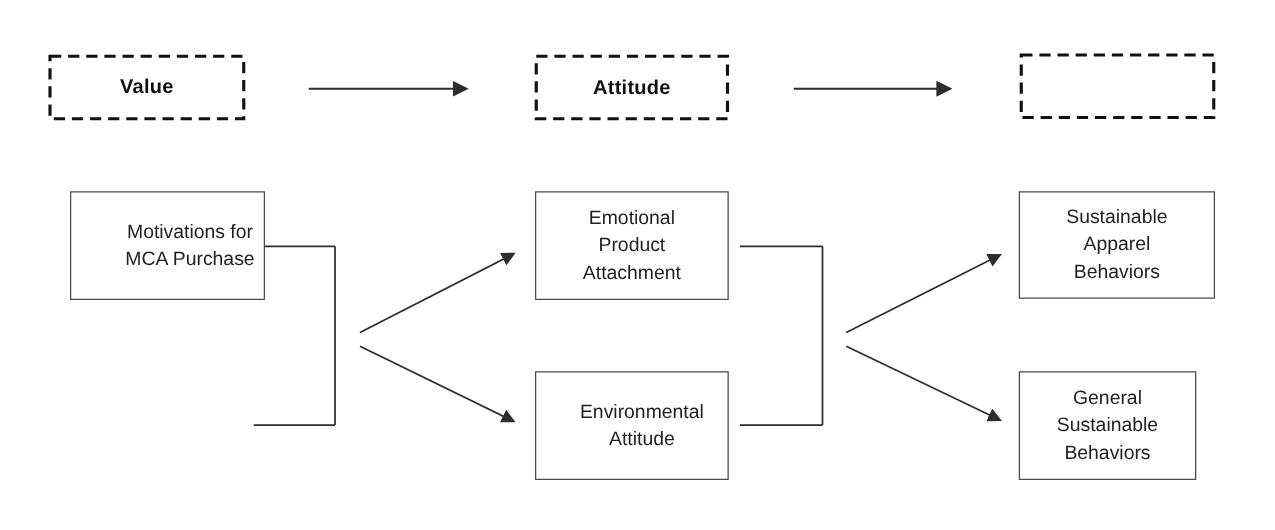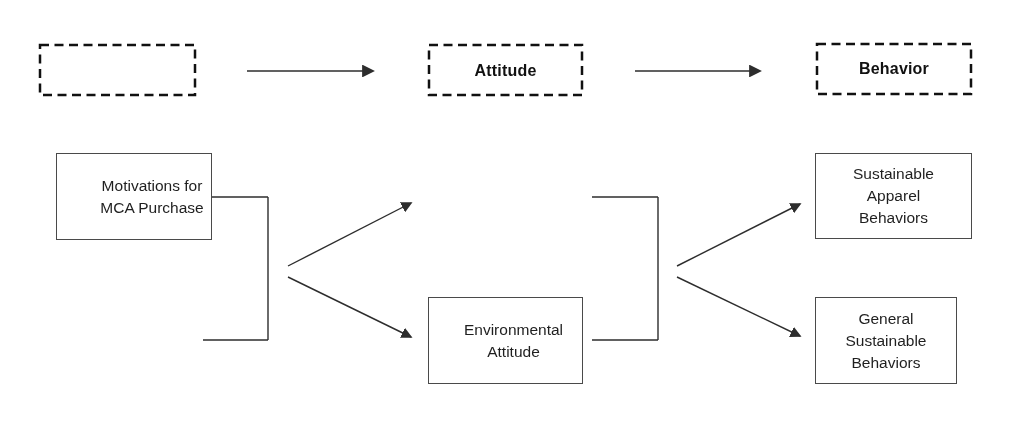--- a/index.html
+++ b/index.html
@@ -76,32 +76,37 @@
     <line x1="288" y1="277" x2="411" y2="337" stroke="#2d2d2d" stroke-width="1.4" marker-end="url(#ah)"></line>
 
     <line x1="592" y1="197" x2="658" y2="197" stroke="#2d2d2d" stroke-width="1.4"></line>
     <line x1="658" y1="197" x2="658" y2="340" stroke="#2d2d2d" stroke-width="1.4"></line>
     <line x1="592" y1="340" x2="658" y2="340" stroke="#2d2d2d" stroke-width="1.4"></line>
 
     <line x1="677" y1="266" x2="800" y2="204" stroke="#2d2d2d" stroke-width="1.4" marker-end="url(#ah)"></line>
     <line x1="677" y1="277" x2="800" y2="336" stroke="#2d2d2d" stroke-width="1.4" marker-end="url(#ah)"></line>
   </svg>
 
+  <div class="hdr" style="left:39px; top:44px; width:157px; height:52px;">
+    <span>Value</span>
+  </div>
   <div class="hdr" style="left:428px; top:45px; width:155px; height:51px;">
     <span>Attitude</span>
-  </div>
-  <div class="hdr" style="left:816px; top:43px; width:156px; height:52px;">
-    <span>Behavior</span>
   </div>
 
   <div class="node" style="left:56px; top:153px; width:156px; height:87px;padding-left:36px;">
     <span>Motivations for
 MCA Purchase</span>
   </div>
 
+  <div class="node" style="left:428px; top:153px; width:155px; height:87px;">
+    <span>Emotional
+Product
+Attachment</span>
+  </div>
   <div class="node" style="left:428px; top:297px; width:155px; height:87px;padding-left:16px;">
     <span>Environmental
 Attitude</span>
   </div>
 
   <div class="node" style="left:815px; top:153px; width:157px; height:86px;">
     <span>Sustainable
 Apparel
 Behaviors</span>
   </div>

